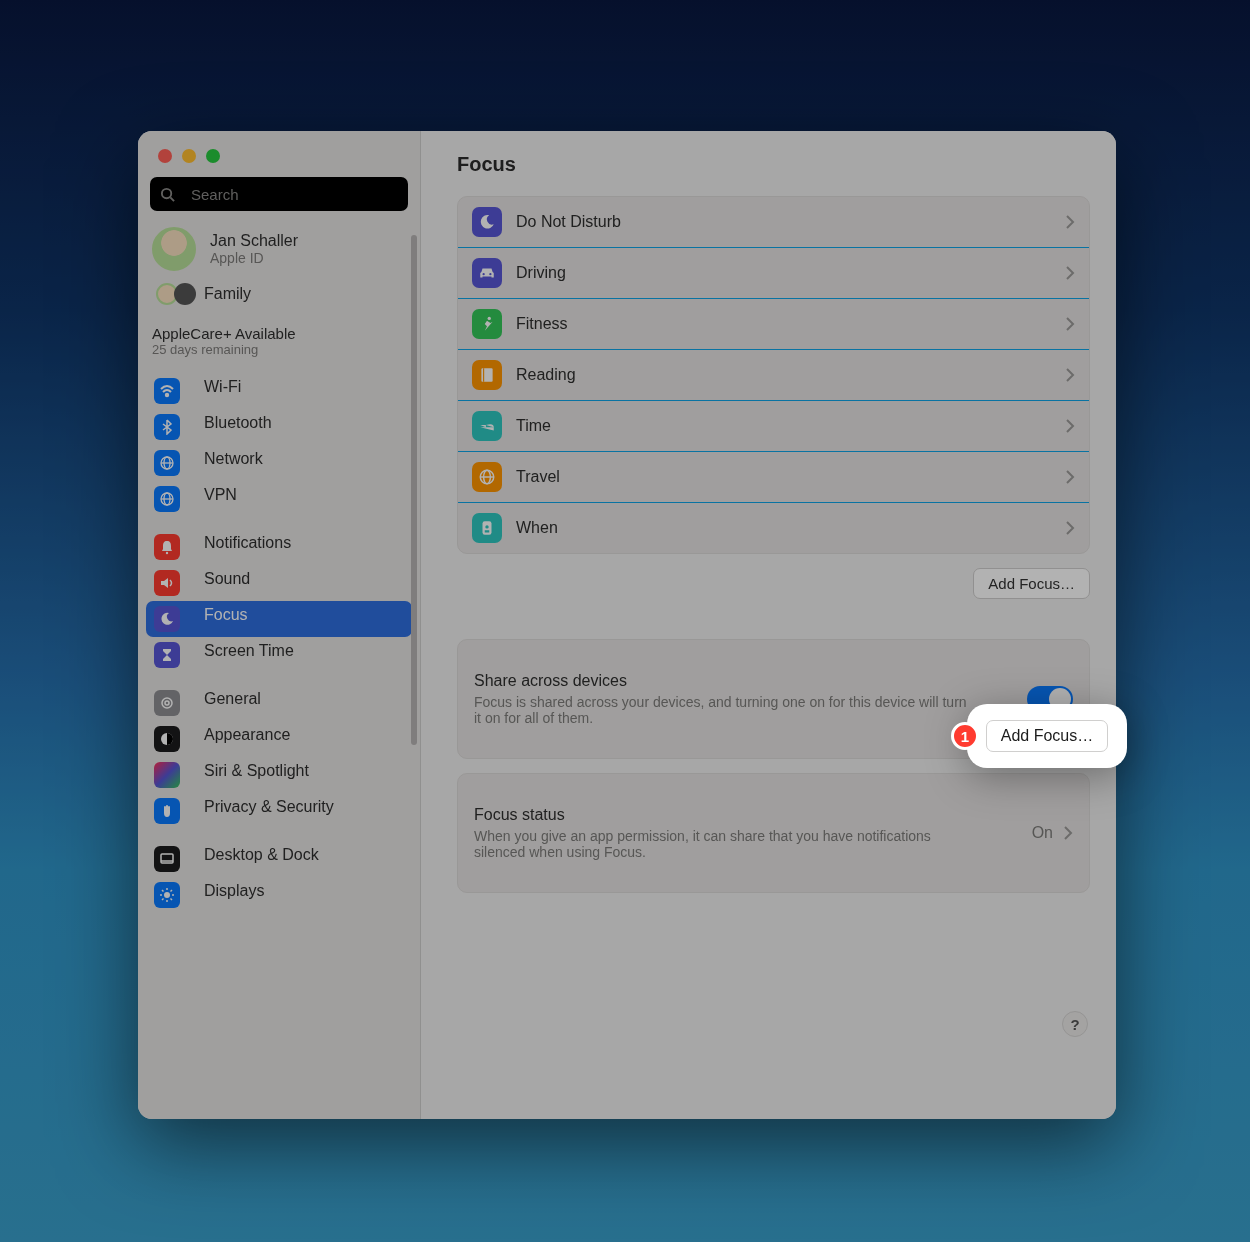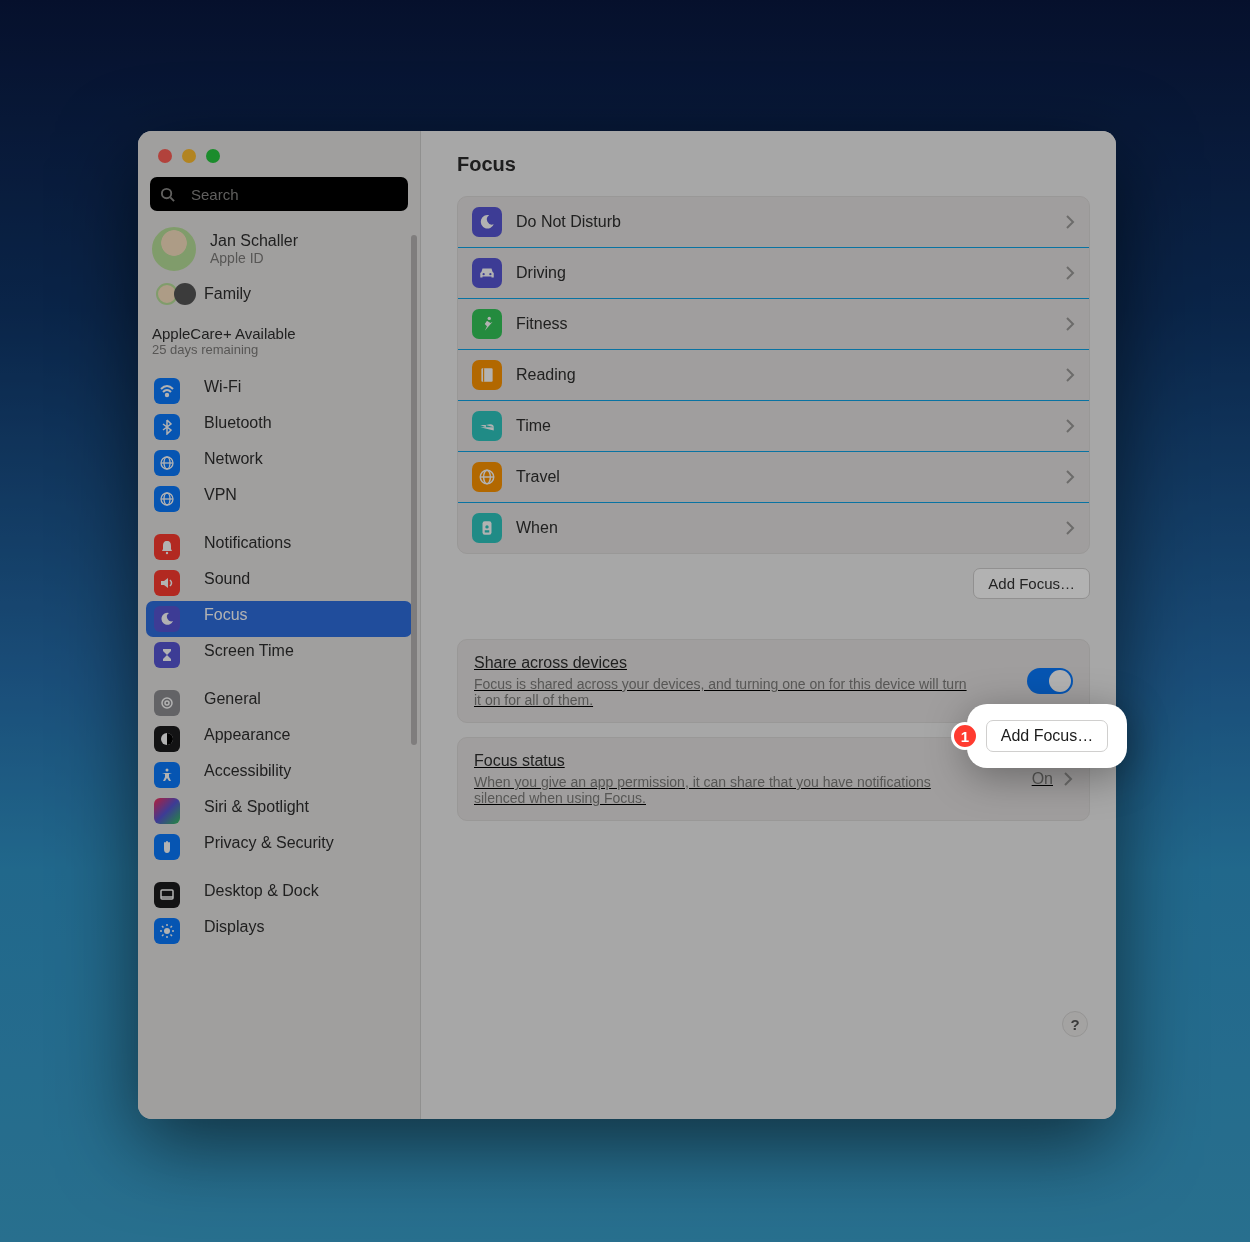--- a/index.html
+++ b/index.html
@@ -125,21 +125,21 @@
   .r-dnd{background:#5856d6;} .r-drive{background:#5856d6;} .r-fit{background:#34c759;}
   .r-read{background:#ff9500;} .r-sleep{background:#2ec7c1;} .r-travel{background:#ff9500;}
   .r-wknd{background:#ff9500;} .r-work{background:#2ec7c1;}
   .row-label{ flex:1; font-size:16px; color:#2f2f2f;}
   .chev { color:#9b9a99; }
   .add-focus-wrap { display:flex; justify-content:flex-end; margin:14px 0 40px 0; }
   .add-focus-btn{
     background:#fff; border:1px solid #d0cfce; border-radius:7px;
     padding:6px 14px; font-size:15px; color:#333;
   }
-  .setting-block { margin-top:16px; padding:14px 16px;text-decoration:underline; }
+  .setting-block { margin-top:16px; padding:32px 16px; }
   .setting-title{ font-size:16px; color:#2f2f2f; }
   .setting-desc{ font-size:14px; color:#7d7c7a; margin-top:4px; max-width:500px;}
   .share-row{ display:flex; align-items:center; justify-content:space-between; width:100%;}
   .toggle{
     width:46px;height:26px;border-radius:13px;background:#0a7aff;position:relative;flex-shrink:0;
   }
   .toggle::after{content:"";position:absolute;right:2px;top:2px;width:22px;height:22px;border-radius:50%;background:#fff;}
   .status-row{ display:flex; align-items:center; width:100%; }
   .status-val{ color:#7d7c7a; font-size:16px; margin-right:10px;}
   .help-btn{
@@ -298,29 +298,20 @@
           <span>General</span>
         </div>
         <div class="side-item">
           <div class="icn i-appear">
               <svg viewBox="0 0 16 16" fill="#fff">
                 <circle cx="8" cy="8" r="6"></circle>
                 <path d="M8 2 A6 6 0 0 1 8 14 Z" fill="#000"></path>
               </svg>
             </div>
           <span>Appearance</span>
-        </div>
-        <div class="side-item">
-          <div class="icn i-acc">
-              <svg viewBox="0 0 16 16" fill="#fff">
-                <circle cx="8" cy="3" r="1.5"></circle>
-                <path d="M3 6 L13 6 L10 7 L10 10 L12 14 L10 14 L8 11 L6 14 L4 14 L6 10 L6 7 Z"></path>
-              </svg>
-            </div>
-          <span>Accessibility</span>
         </div>
         <div class="side-item">
           <div class="icn i-siri"></div>
           <span>Siri &amp; Spotlight</span>
         </div>
         <div class="side-item">
           <div class="icn i-priv">
               <svg viewBox="0 0 16 16" fill="#fff">
                 <path d="M5 8 L5 4 Q5 3 6 3 Q7 3 7 4 L7 3 Q7 2 8 2 Q9 2 9 3 L9 4 Q9 3 10 3 Q11 3 11 4 L11 10 Q11 14 8 14 Q5 14 5 10 Z"></path>
               </svg>

